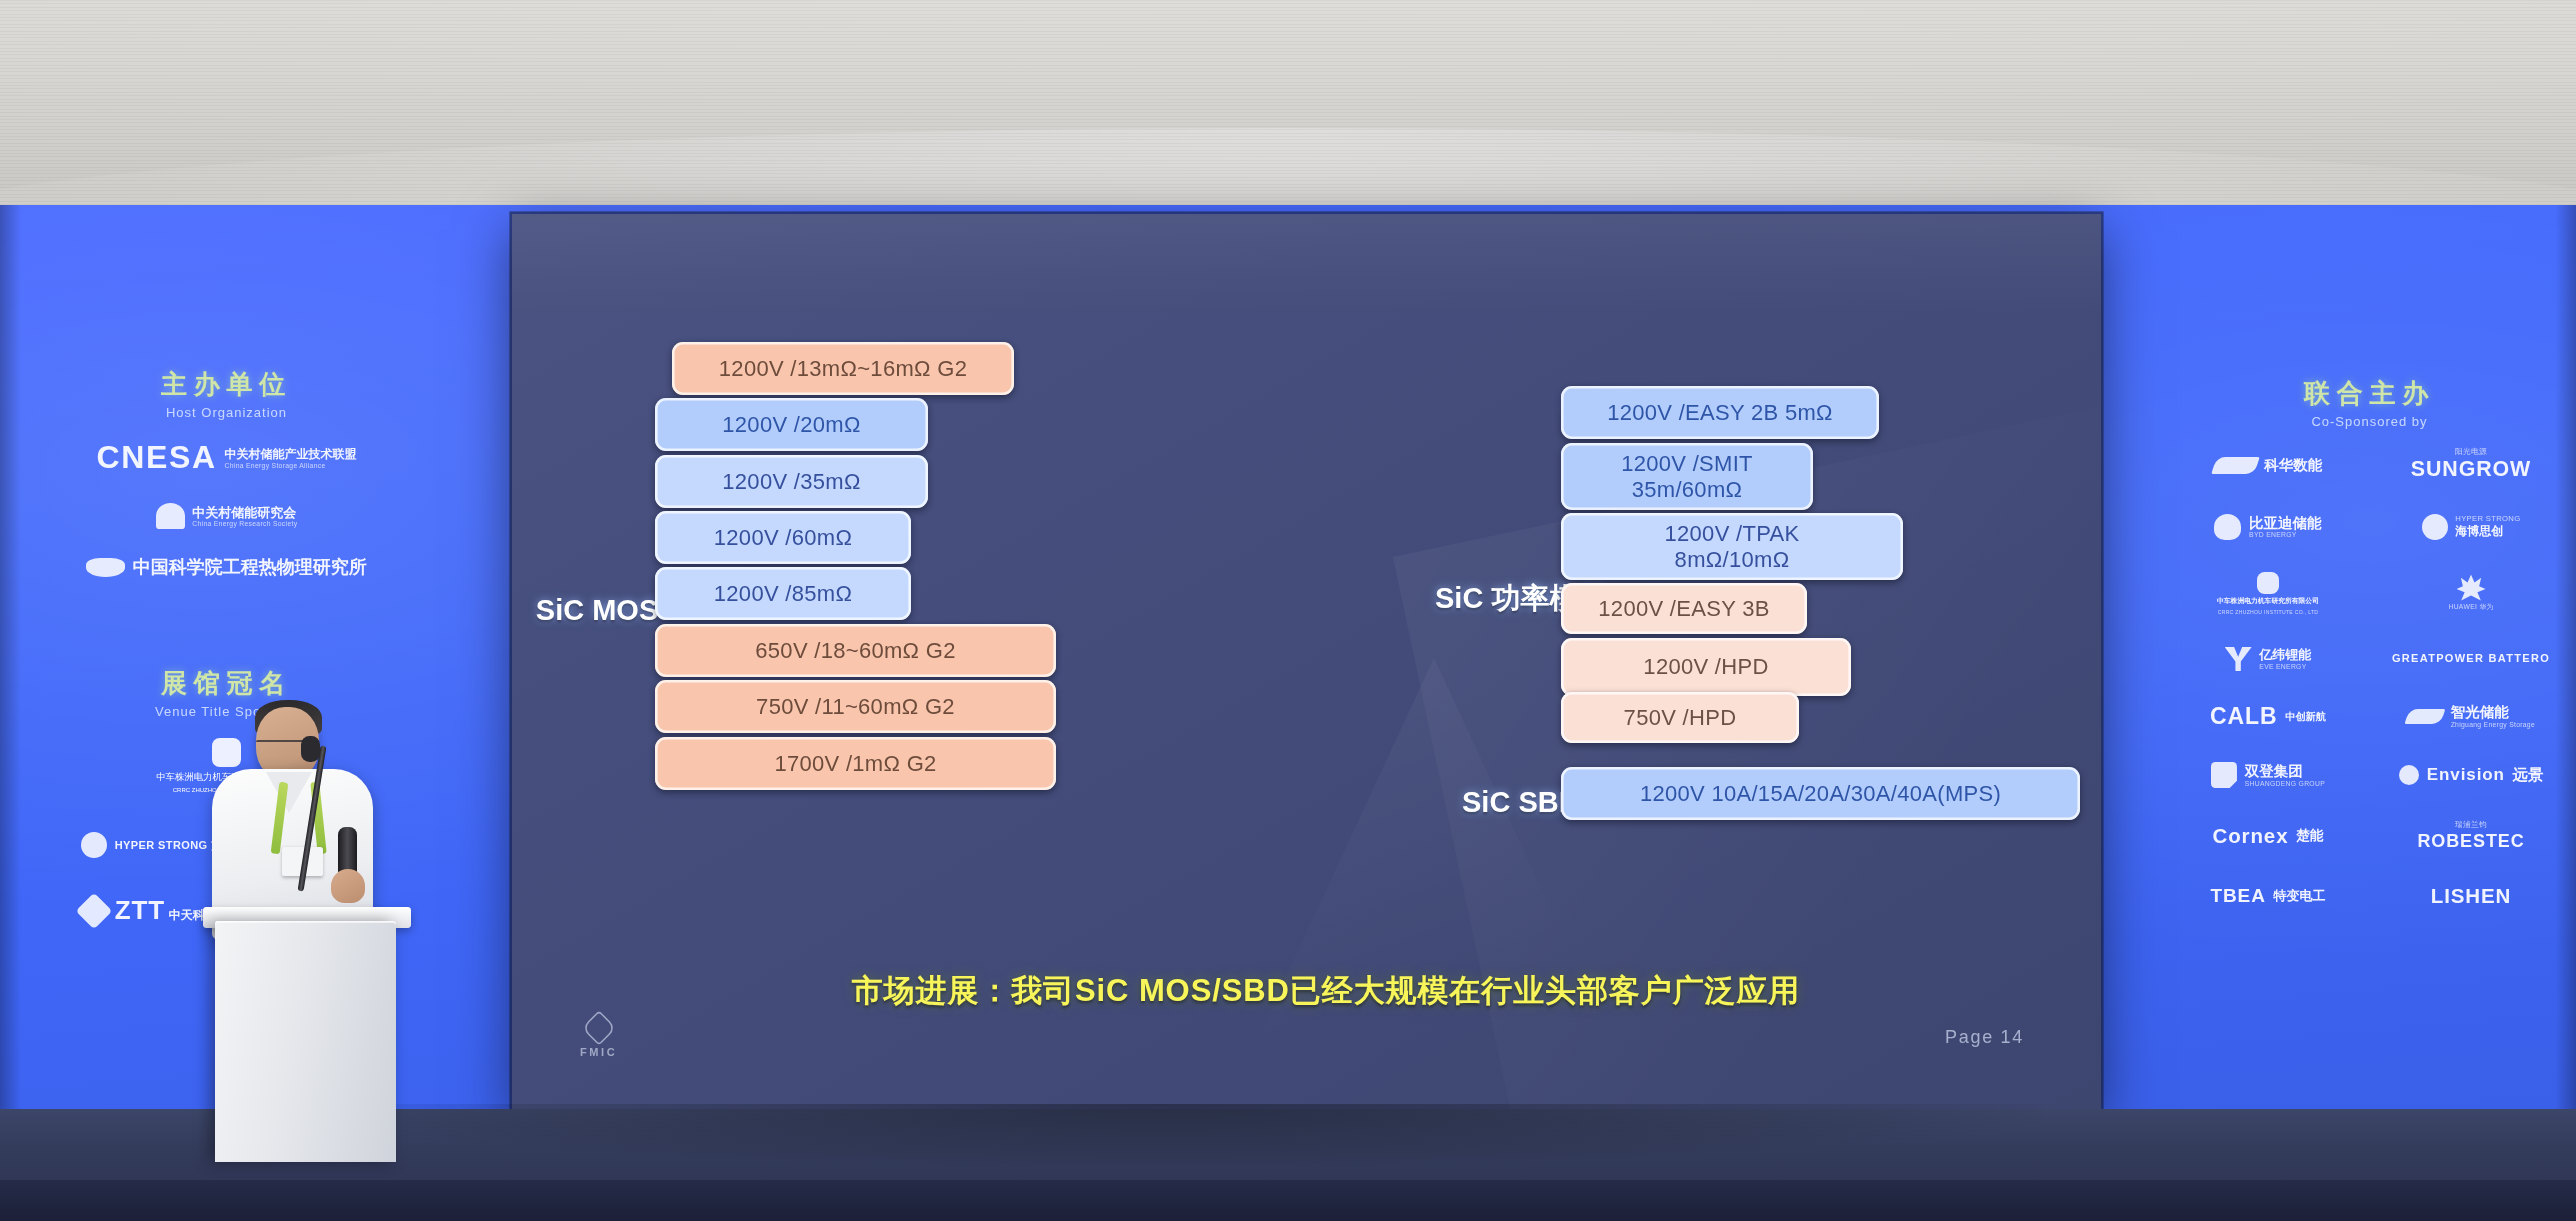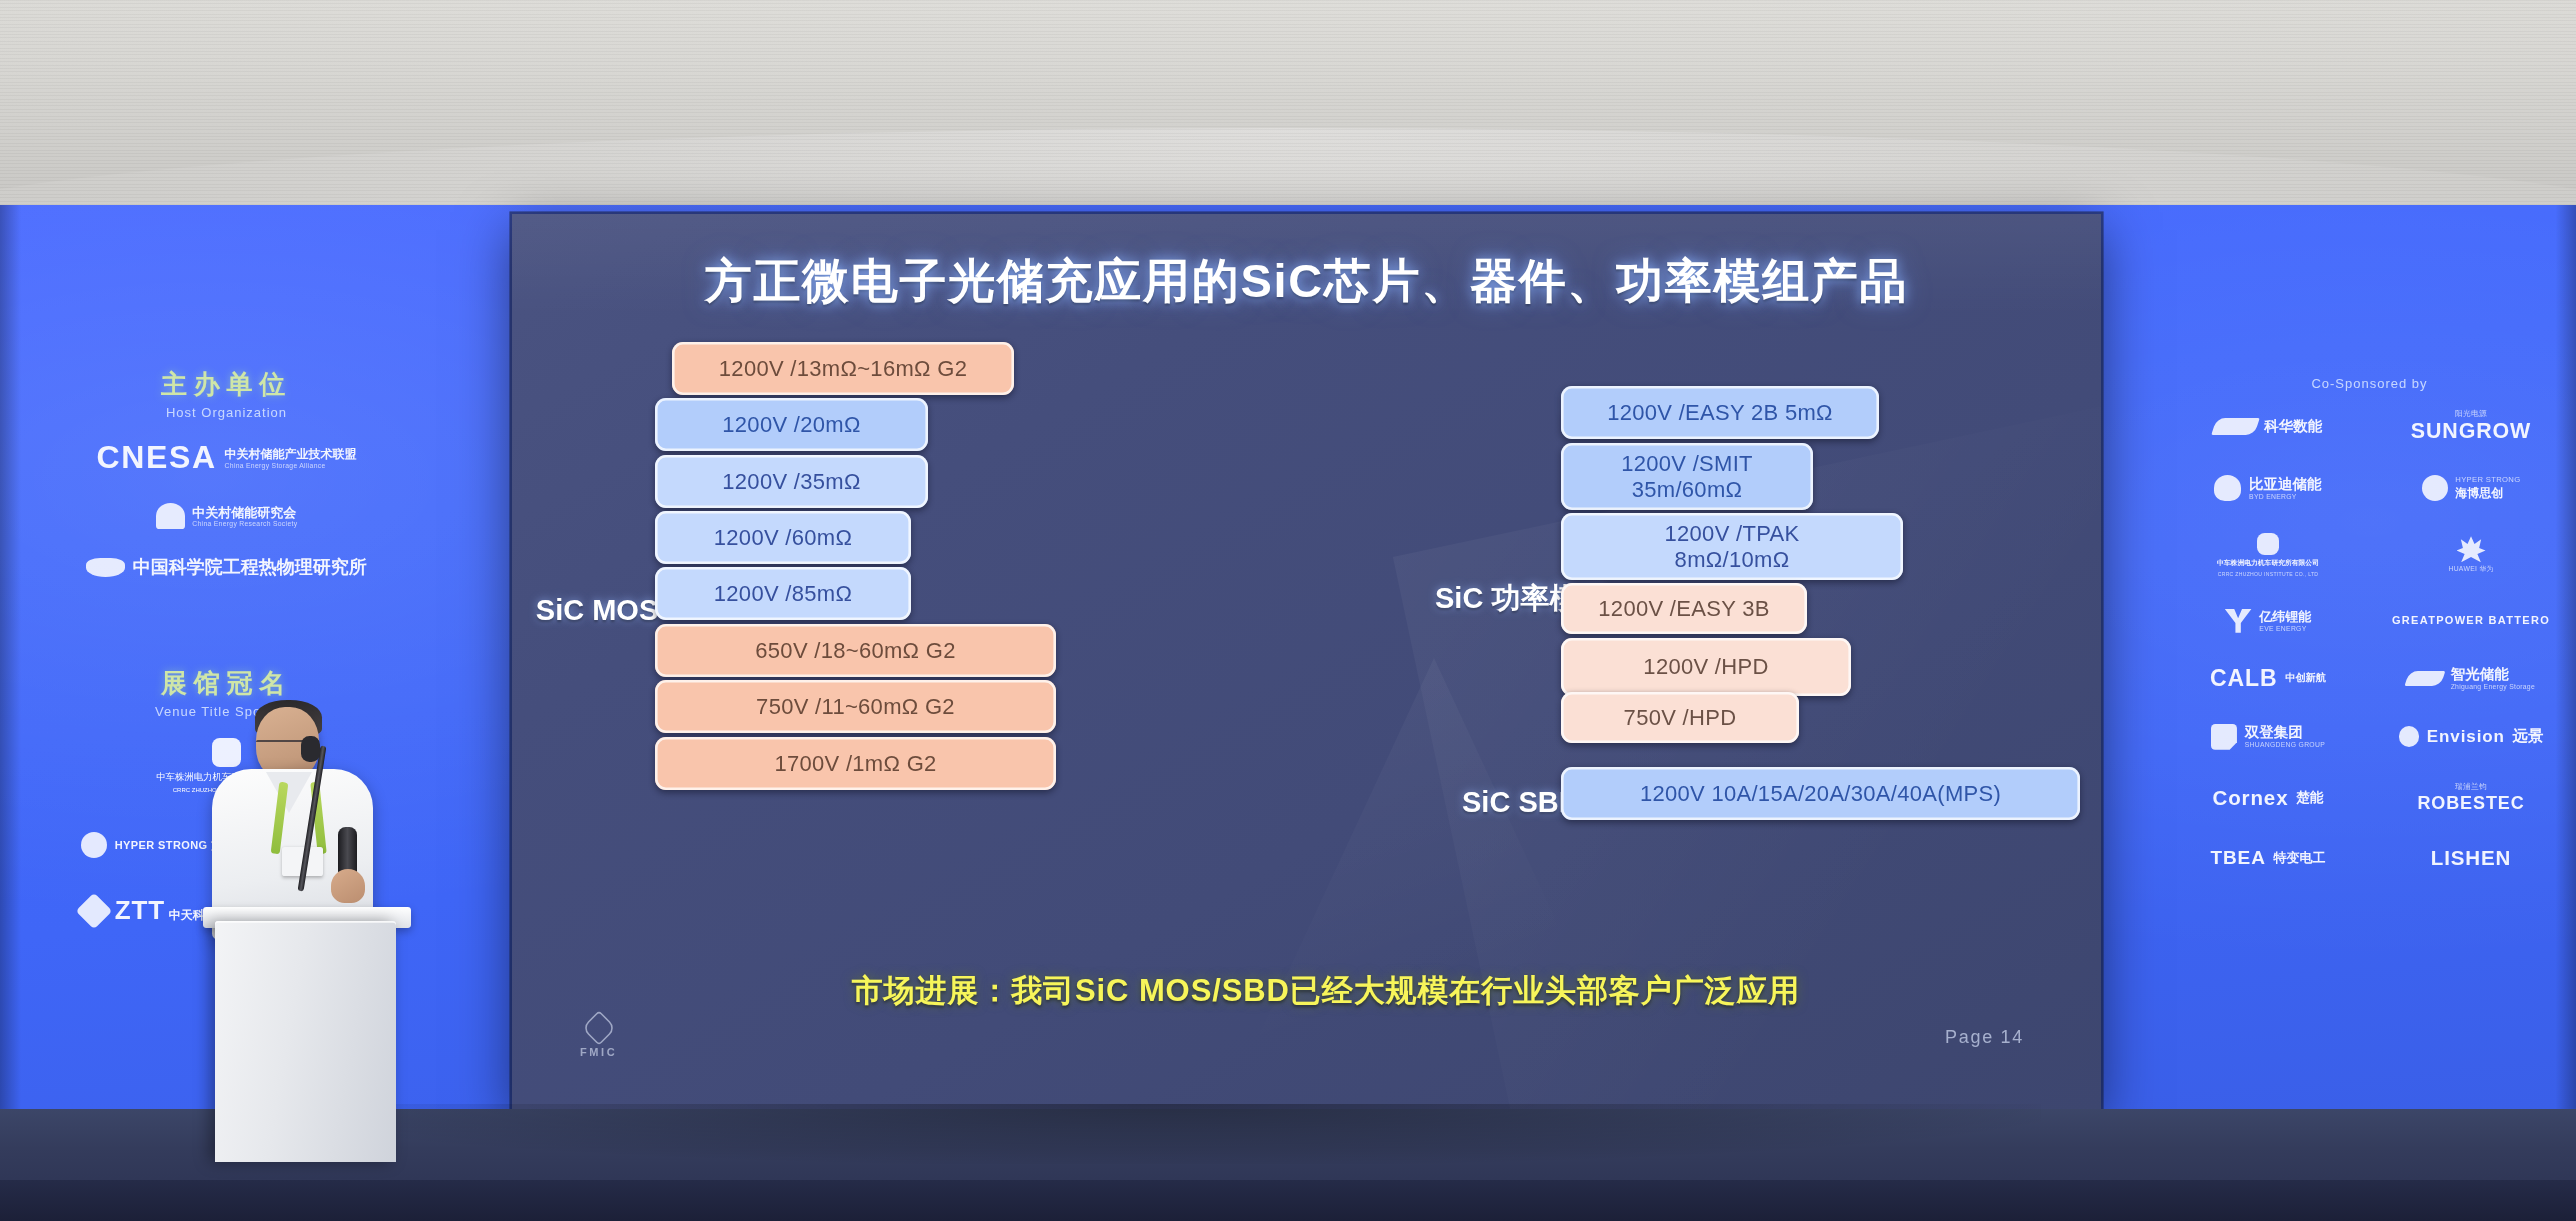--- a/index.html
+++ b/index.html
@@ -388,20 +388,21 @@
         <span class="mark mark-diamond"></span>
         <span class="stack">
           <span class="latin" style="font-size:26px;">ZTT</span>
           <span class="cn" style="font-size:12px;">中天科技</span>
         </span>
       </div>
     </div>
   </div>
 
   <div class="sponsor-panel" style="left:2169px; top:376px; width:401px;">
+    <div class="sp-head-cn">联合主办</div>
     <div class="sp-head-en">Co-Sponsored by</div>
 
     <div style="display:grid;grid-template-columns:1fr 1fr;row-gap:32px;column-gap:5.1px;margin-top:15.4px;">
 
       <div class="sp-logo">
         <span class="mark mark-swoosh"></span>
         <span class="cn">科华数能</span>
       </div>
 
       <div class="sp-logo">
@@ -497,21 +498,20 @@
       </div>
 
     </div>
   </div>
 
   <div class="screen">
     <div class="sheen-top"></div>
     <div class="sheen-a"></div>
     <div class="sheen-b"></div>
 
-    <div class="slide-title">方正微电子光储充应用的SiC芯片、器件、功率模组产品</div>
 
     <div class="col-left">
       <div class="cat-label cat-sicmos">SiC MOS</div>
       <div id="left-badges">
           <div class="badge peach" style="left: 143px; top: 0px; width: 342px; height: 53px;">1200V /13mΩ~16mΩ G2</div>
           <div class="badge blue" style="left: 126px; top: 56px; width: 273px; height: 53px;">1200V /20mΩ</div>
           <div class="badge blue2" style="left: 126px; top: 113px; width: 273px; height: 53px;">1200V /35mΩ</div>
           <div class="badge blue2" style="left: 126px; top: 169px; width: 256px; height: 53px;">1200V /60mΩ</div>
           <div class="badge blue2" style="left: 126px; top: 225px; width: 256px; height: 53px;">1200V /85mΩ</div>
           <div class="badge peach" style="left: 126px; top: 282px; width: 401px; height: 53px;">650V /18~60mΩ G2</div>

